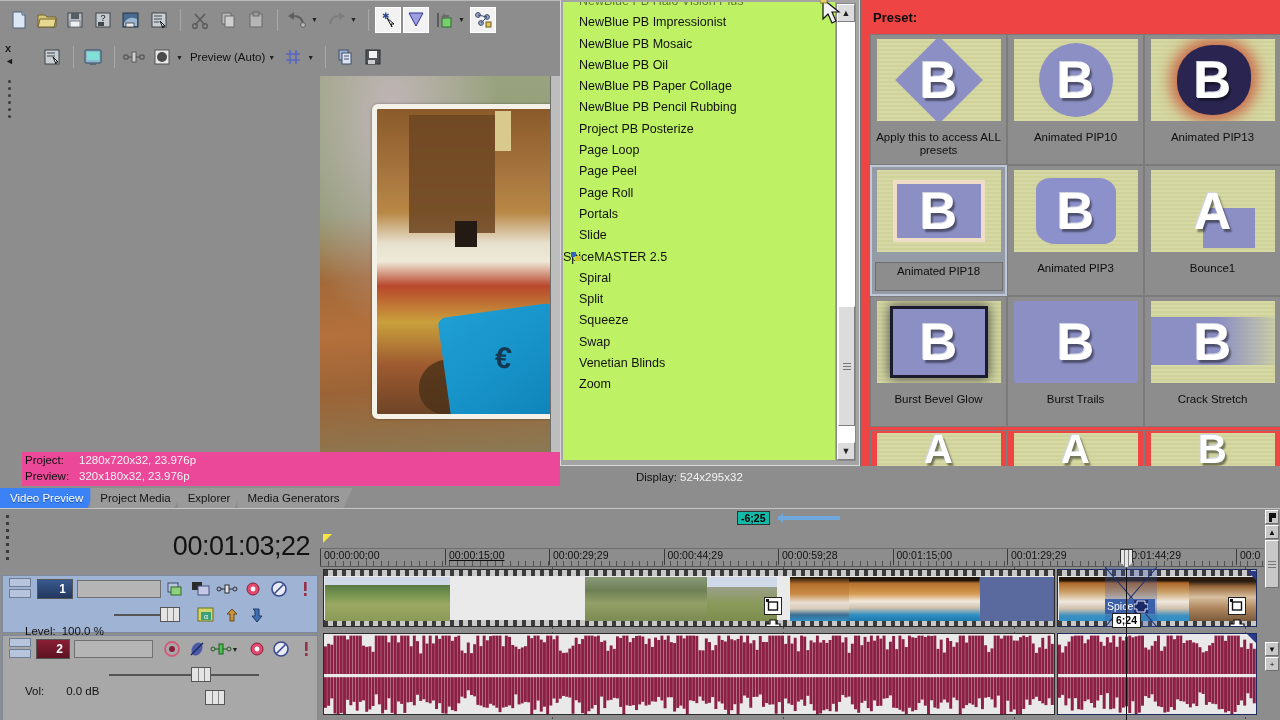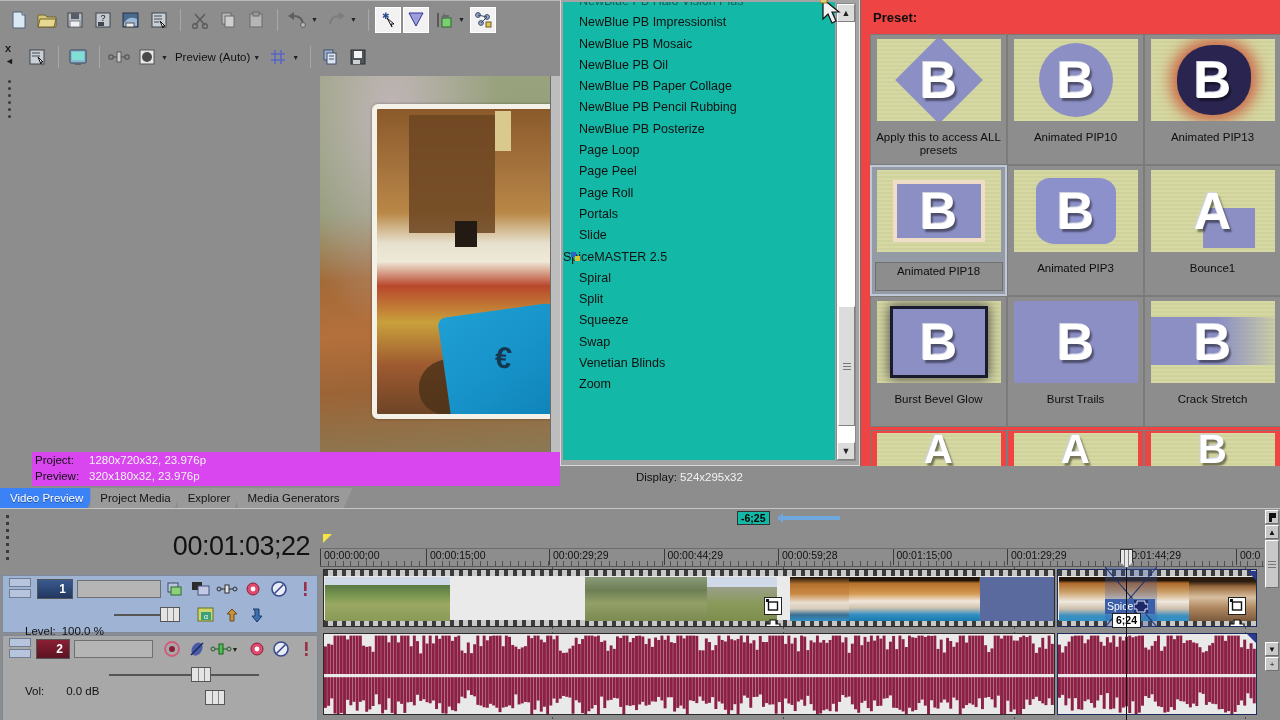--- a/index.html
+++ b/index.html
@@ -14,21 +14,21 @@
     -webkit-font-smoothing: none;
   }
   #app { position: relative; width: 1280px; height: 720px; }
 
   
   .toolbar {
     position: absolute; left: 0; background: #8d8d8d;
     display: flex; align-items: center;
   }
   #toolbar-row1 { top: 0; left: 0; width: 560px; height: 38px; padding-left: 6px; border-top: 1px solid #b9b9b9; }
-  #toolbar-row2 { top: 38px; left: 0; width: 560px; height: 38px; padding-left: 2px; }
+  #toolbar-row2 { top: 38px; left: 0; width: 560px; height: 38px; padding-left: 17px; }
   .tb-btn {
     width: 26px; height: 26px; margin-right: 2px;
     display: flex; align-items: center; justify-content: center;
     position: relative;
   }
   .tb-btn.framed { border: 1px solid #ffffff; background: #f2f2f2; }
   .tb-sep { width: 1px; height: 22px; background: #6e6e6e; margin: 0 6px; border-right: 1px solid #a8a8a8; }
   .tb-caret { font-size: 7px; color: #222; margin-right: 5px; margin-left: -1px; }
   .tb-label { font-size: 11.5px; color: #111; margin: 0 4px 0 2px; white-space: nowrap; }
 
@@ -78,22 +78,22 @@
     border-radius: 8px 24px 6px 10px;
   }
   #pip-blue-g { position:absolute; left:118px; top:232px; font-size:30px; color:#14384f; font-weight:bold; transform:rotate(6deg);}
   #pip-dark2 { position:absolute; left:42px; top:250px; width:62px; height:56px; background:#4a3118; opacity:.8; border-radius:50% 40% 35% 45%;}
   #preview-scroll-r {
     position:absolute; right:0; top:0; width:10px; height:376px; background:#bdbdbd; border-left:1px solid #6e6e6e;
   }
 
   
   #project-info {
-    position:absolute; left:32px; top:452px; width:538px; height:34px;
-    background:#d946ef; padding-left:3px; line-height:16px;
+    position:absolute; left:22px; top:452px; width:538px; height:34px;
+    background:#ec4899; padding-left:3px; line-height:16px;
   }
   #project-info div { font-size:11.5px; color:#f2f2f2; }
   #project-info div span.k { color:#101010; display:inline-block; width:54px; }
   #project-info div span.k2 { color:#101010; display:inline-block; width:54px; }
 
   
   #tabstrip {
     position:absolute; left:0; top:486px; width:560px; height:22px;
     background:#8d8d8d; display:flex; align-items:flex-end;
   }
@@ -105,21 +105,21 @@
   }
   .tab.active { background:#3b82f6; font-weight:normal; color:#fff; text-shadow:0 1px 0 rgba(0,0,0,.4); }
 
   
   #fx-dropdown {
     position:absolute; left:560px; top:0px; width:300px; height:466px;
     background:#a4a4a4; border:1px solid #d8d8d8; border-top:none;
   }
   #fx-list {
     position:absolute; left:2px; top:2px; width:272px; height:458px;
-    overflow:hidden; background:#14b8a6;
+    overflow:hidden; background:#bef264;
   }
   .fx-item {
     height:21.3px; line-height:21.3px; padding-left:16px; font-size:12.5px; color:#111;
     white-space:nowrap; position:relative;
   }
   .fx-icon {
     position:absolute; left:8px; top:5px; width:11px; height:11px;
   }
   .fx-icon i { position:absolute; width:5px; height:5px; }
   .fx-scrollbar {
@@ -536,21 +536,21 @@
   </div>
 
   <div id="fx-dropdown">
     <div id="fx-list">
         <div class="fx-item clipped" style="margin-top: -11px; opacity: 0.55;"><span>NewBlue PB Halo Vision Plus</span></div>
         <div class="fx-item"><span>NewBlue PB Impressionist</span></div>
         <div class="fx-item"><span>NewBlue PB Mosaic</span></div>
         <div class="fx-item"><span>NewBlue PB Oil</span></div>
         <div class="fx-item"><span>NewBlue PB Paper Collage</span></div>
         <div class="fx-item"><span>NewBlue PB Pencil Rubbing</span></div>
-        <div class="fx-item"><span>NewBlue PB Posterize</span></div>
+        <div class="fx-item"><span>Project PB Posterize</span></div>
         <div class="fx-item"><span>Page Loop</span></div>
         <div class="fx-item"><span>Page Peel</span></div>
         <div class="fx-item"><span>Page Roll</span></div>
         <div class="fx-item"><span>Portals</span></div>
         <div class="fx-item"><span>Slide</span></div>
         <div class="fx-item" style="padding-left: 0px;"><span class="fx-icon">
             <i style="left:0;top:0;background:#2f63c9"></i>
             <i style="left:4px;top:4px;background:#d8c42a"></i>
           </span><span class="sel" style="">SpiceMASTER 2.5</span></div>
         <div class="fx-item"><span>Spiral</span></div>
@@ -816,21 +816,21 @@
     <div id="tl-right">
       <div id="marker-bar">
         <div id="tl-marker-flag"></div>
         <div id="region-box">-6;25</div>
         <div id="region-arrow"></div>
       </div>
 
       <div id="ruler">
         <div id="ruler-labels">
             <div class="rtick" style="left: 0px;">00:00:00;00</div>
-            <div class="rtick" style="left: 106px;">00:00:15;00</div>
+            <div class="rtick" style="left: 125px; text-decoration: underline;">00:00:15;00</div>
             <div class="rtick" style="left: 229px;">00:00:29;29</div>
             <div class="rtick" style="left: 343.5px;">00:00:44;29</div>
             <div class="rtick" style="left: 458px;">00:00:59;28</div>
             <div class="rtick" style="left: 572.5px;">00:01:15;00</div>
             <div class="rtick" style="left: 687px;">00:01:29;29</div>
             <div class="rtick" style="left: 801.5px;">00:01:44;29</div>
             <div class="rtick" style="left: 916px;">00:0</div>
           </div>
         <div id="ruler-ticks"></div>
       </div>

